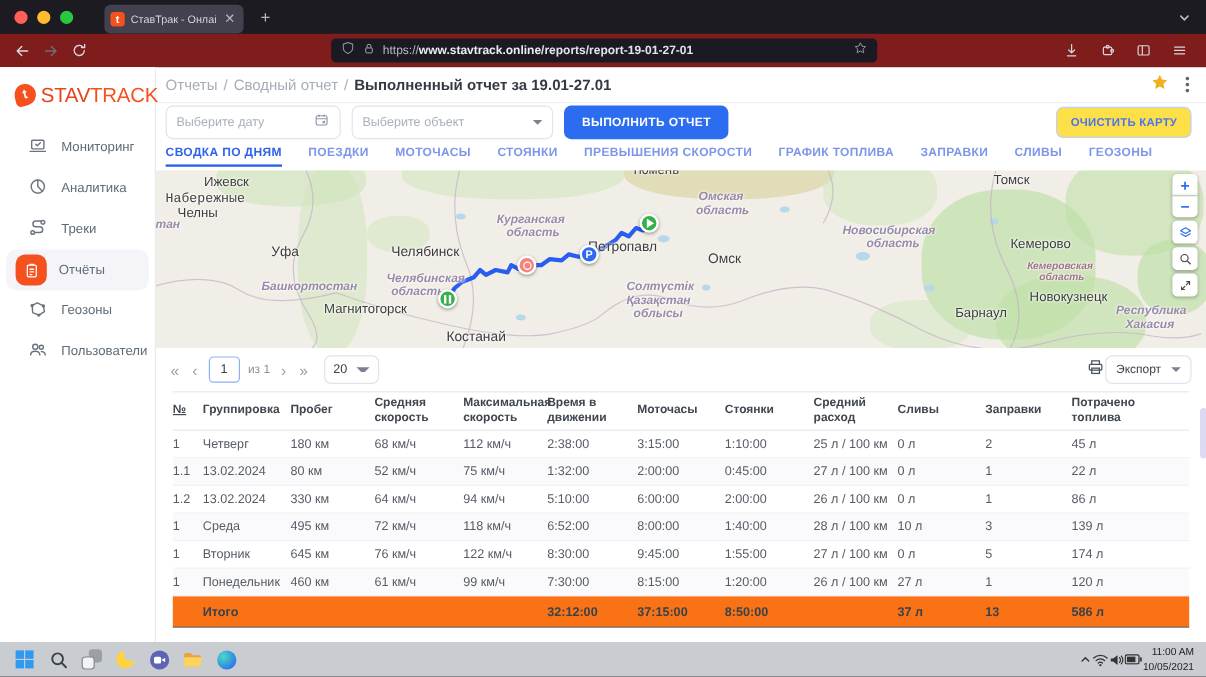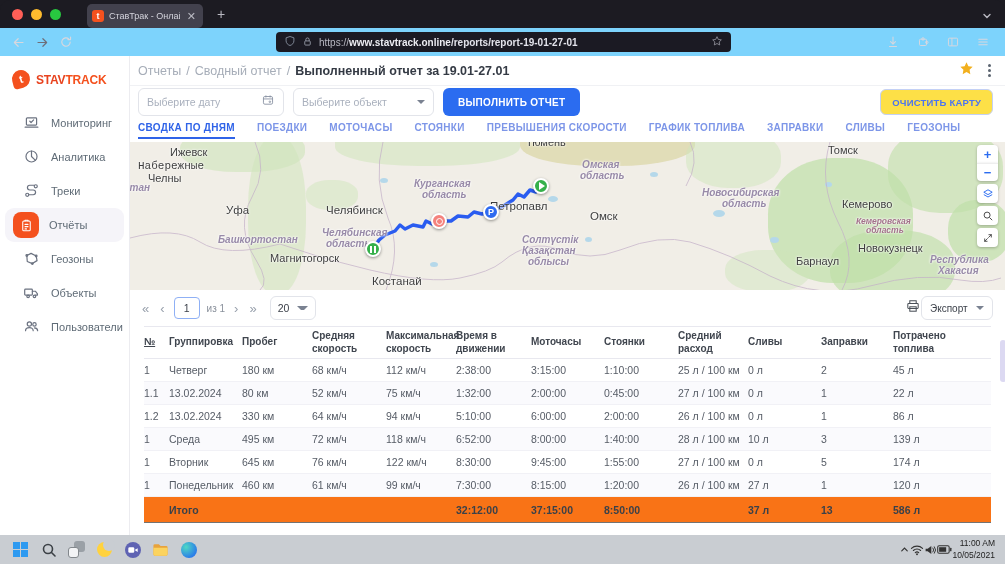--- a/index.html
+++ b/index.html
@@ -14,38 +14,38 @@
   .tl-red{background:#ff5f57}.tl-yellow{background:#febc2e}.tl-green{background:#28c840}
   .btab { margin-left:14px; margin-top:4px; height:24px; width:116px; background:#42414d;
     border-radius:5px; display:flex; align-items:center; padding:0 5px; gap:5px; }
   .favicon { width:12px; height:12px; border-radius:3px; background:#f4511e; color:#fff;
     font-size:9px; font-weight:bold; display:flex; align-items:center; justify-content:center; flex:0 0 12px;}
   .btab-title { font-size:9px; color:#d4d4dc; white-space:nowrap; overflow:hidden; flex:1; }
   .btab-close { color:#b9b9c2; font-size:11px; line-height:1; padding:0 2px; }
   .newtab { color:#b9b9c2; font-size:14px; margin-left:10px; padding:0 4px; }
   .win-chev { position:absolute; right:12px; top:8px; }
 
-  .toolbar { height:28px; background:#7dd3fc; display:flex; align-items:center; padding:0 8px; }
+  .toolbar { height:28px; background:#7f1d1d; display:flex; align-items:center; padding:0 8px; }
   .nav-ic { width:20px; height:20px; display:flex; align-items:center; justify-content:center; margin-right:4px;}
   .urlbar { margin-left:196px; width:455px; height:20px; background:#1b1a23; border-radius:4px;
     display:flex; align-items:center; padding:0 8px; gap:6px; }
   .url-text { font-size:10px; color:#b9b9c3; white-space:nowrap; overflow:hidden; flex:1;}
   .url-text b { color:#ececf2; font-weight:bold; }
   .url-text .path { color:#e2e2ea; font-weight:bold;}
   .tb-right { margin-left:auto; display:flex; align-items:center; gap:6px; }
 
   
   .app { height:479px; background:#fff; display:flex; }
   .sidebar { width:130px; border-right:1px solid #ececf0; background:#fff; flex:0 0 130px;}
   .brand { display:flex; align-items:center; gap:4px; padding:14px 10px 16px 12px; }
   .brand-pin { position:relative; width:20px; height:20px; }
   .brand-pin .blob { width:18px; height:18px; background:#f4511e; border-radius:50% 50% 50% 4px;
     transform:rotate(-15deg); display:flex; align-items:center; justify-content:center;
     color:#fff; font-weight:bold; font-size:11px;}
-  .brand-text { font-size:12px; font-weight:700; letter-spacing:-.2px;}
+  .brand-text { font-size:17px; font-weight:400; letter-spacing:-.2px;}
   .brand-text .b1{color:#e8431f}.brand-text .b2{color:#f4511e}
   .nav-item { height:34px; display:flex; align-items:center; gap:11px; padding-left:18px;
     color:#5f6b76; font-size:11px; cursor:pointer; margin:0 5px; border-radius:9px;}
   .nav-item svg { width:17px; height:17px; stroke:#6b7280; stroke-width:1.4; fill:none;
     stroke-linecap:round; stroke-linejoin:round; flex:0 0 17px;}
   .nav-item.active { background:#f5f4f9; padding-left:8px; gap:10px;}
   .nav-item.active .ic-box { width:26px; height:26px; background:#f4511e; border-radius:8px;
     display:flex; align-items:center; justify-content:center;}
   .nav-item.active svg { stroke:#fff; width:15px; height:15px;}
 
@@ -57,21 +57,21 @@
   .crumbs .cur { color:#343a44; font-weight:bold; }
   .crumb-right { margin-left:auto; display:flex; align-items:center; gap:12px;}
   .fav-star svg{ width:15px; height:15px; fill:#f2b01e;}
   .kebab { display:flex; flex-direction:column; gap:2px; padding:2px;}
   .kebab i { width:3px; height:3px; border-radius:50%; background:#5b6470; display:block;}
 
   .filter-row { height:32px; display:flex; align-items:center; gap:9px; padding:0 12px 0 8px;}
   .inputbox { height:28px; border:1px solid #e2e4ea; border-radius:6px; display:flex;
     align-items:center; padding:0 8px; background:#fff;}
   .date-box { width:146px; }
-  .obj-box { width:141px; }
+  .obj-box { width:168px; }
   .inputbox .ph { font-size:10.5px; color:#a9b0bd; flex:1;}
   .caret { width:0; height:0; border-left:4px solid transparent; border-right:4px solid transparent;
     border-top:4px solid #7a8291; }
   .cal-ic svg{ width:14px; height:14px; stroke:#8a93a3; stroke-width:1.3; fill:none;}
   .btn-run { height:28px; background:#2b6cf0; color:#fff; border:none; border-radius:6px;
     font-size:10px; font-weight:bold; letter-spacing:.3px; padding:0 15px;
     font-family:inherit; cursor:pointer;}
   .btn-clear { margin-left:auto; height:26px; background:#fde047; color:#4b74f0;
     border:1px solid #c3d0f5; border-radius:6px; font-size:9.5px; font-weight:bold;
     letter-spacing:.2px; padding:0 11px; font-family:inherit; cursor:pointer;}
@@ -294,29 +294,20 @@
           <span>Отчёты</span>
         </div>
         <div class="nav-item">
           <span><svg viewBox="0 0 20 20">
               <path d="M4.5 6.5l5-2.5 6 3 1 5.5-5.5 3.5-6-2.5z"></path>
               <circle cx="4.5" cy="6.5" r="1"></circle>
               <circle cx="15.5" cy="7" r="1"></circle>
               <circle cx="11" cy="16" r="1"></circle>
             </svg></span>
           <span>Геозоны</span>
-        </div>
-        <div class="nav-item">
-          <span><svg viewBox="0 0 20 20">
-              <rect x="2" y="6" width="9" height="7" rx="1"></rect>
-              <path d="M11 8.5h3.5l2.5 3V13h-2.5"></path>
-              <circle cx="6" cy="14.5" r="1.5"></circle>
-              <circle cx="13.5" cy="14.5" r="1.5"></circle>
-            </svg></span>
-          <span>Объекты</span>
         </div>
         <div class="nav-item">
           <span><svg viewBox="0 0 20 20">
               <circle cx="7.5" cy="7" r="2.5"></circle>
               <path d="M3 15c0-2.3 2-3.6 4.5-3.6S12 12.7 12 15"></path>
               <circle cx="13.5" cy="7.5" r="2"></circle>
               <path d="M13.5 11.7c2.2.2 3.7 1.5 3.7 3.3"></path>
             </svg></span>
           <span>Пользователи</span>
         </div>

